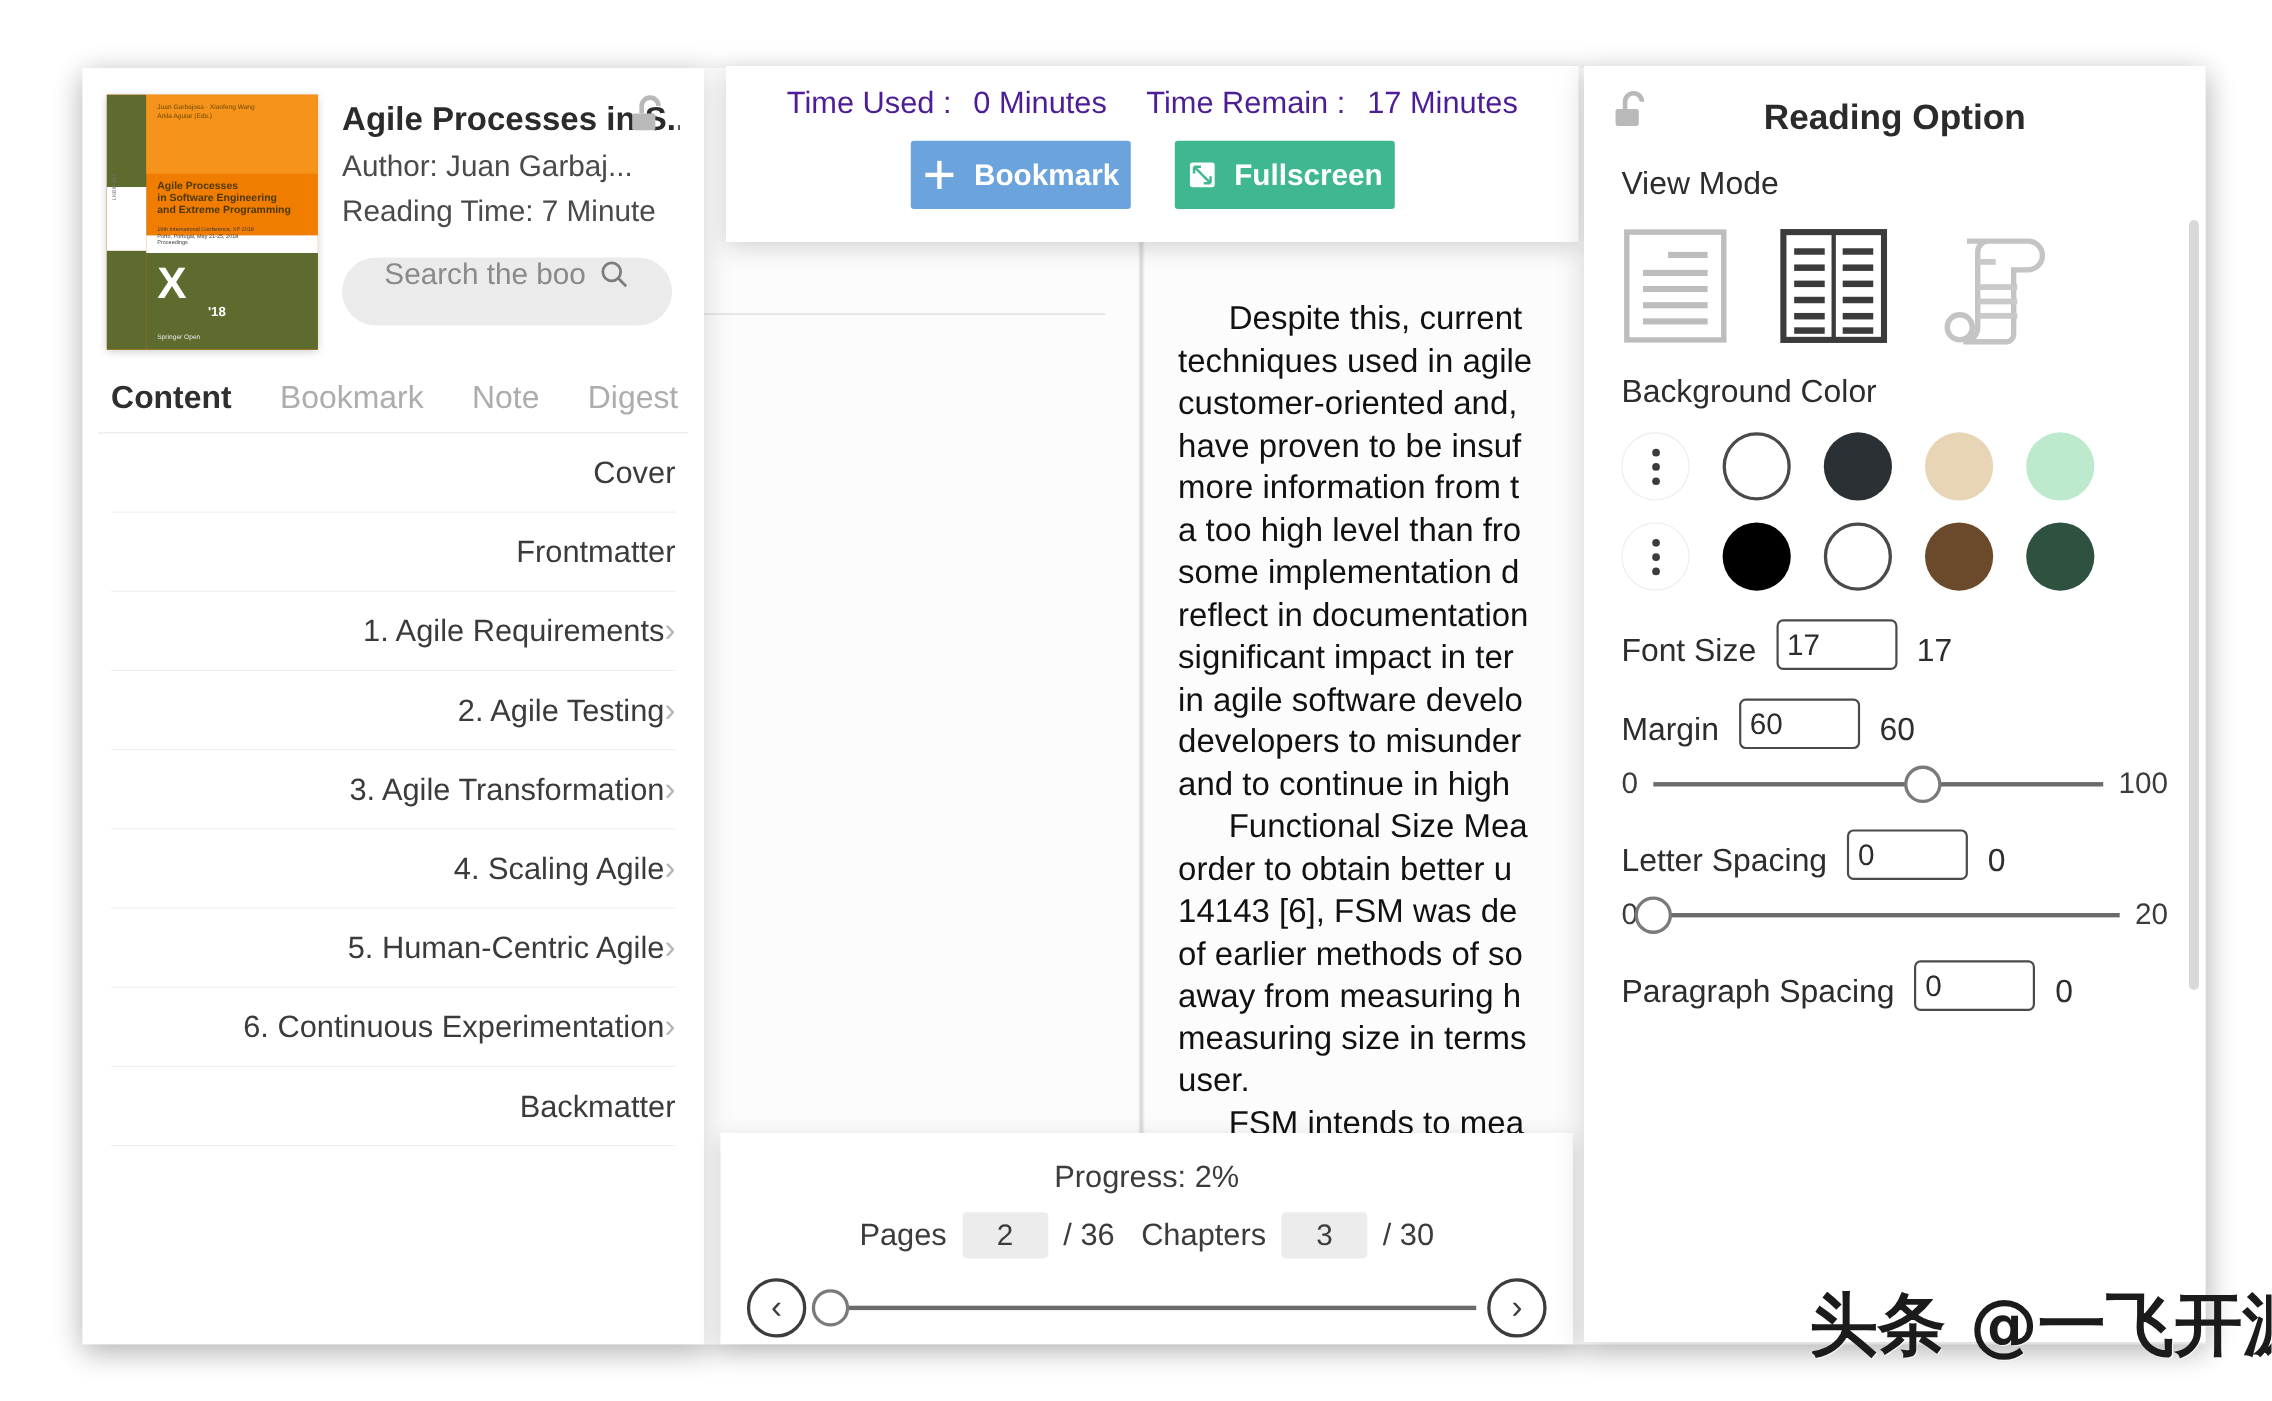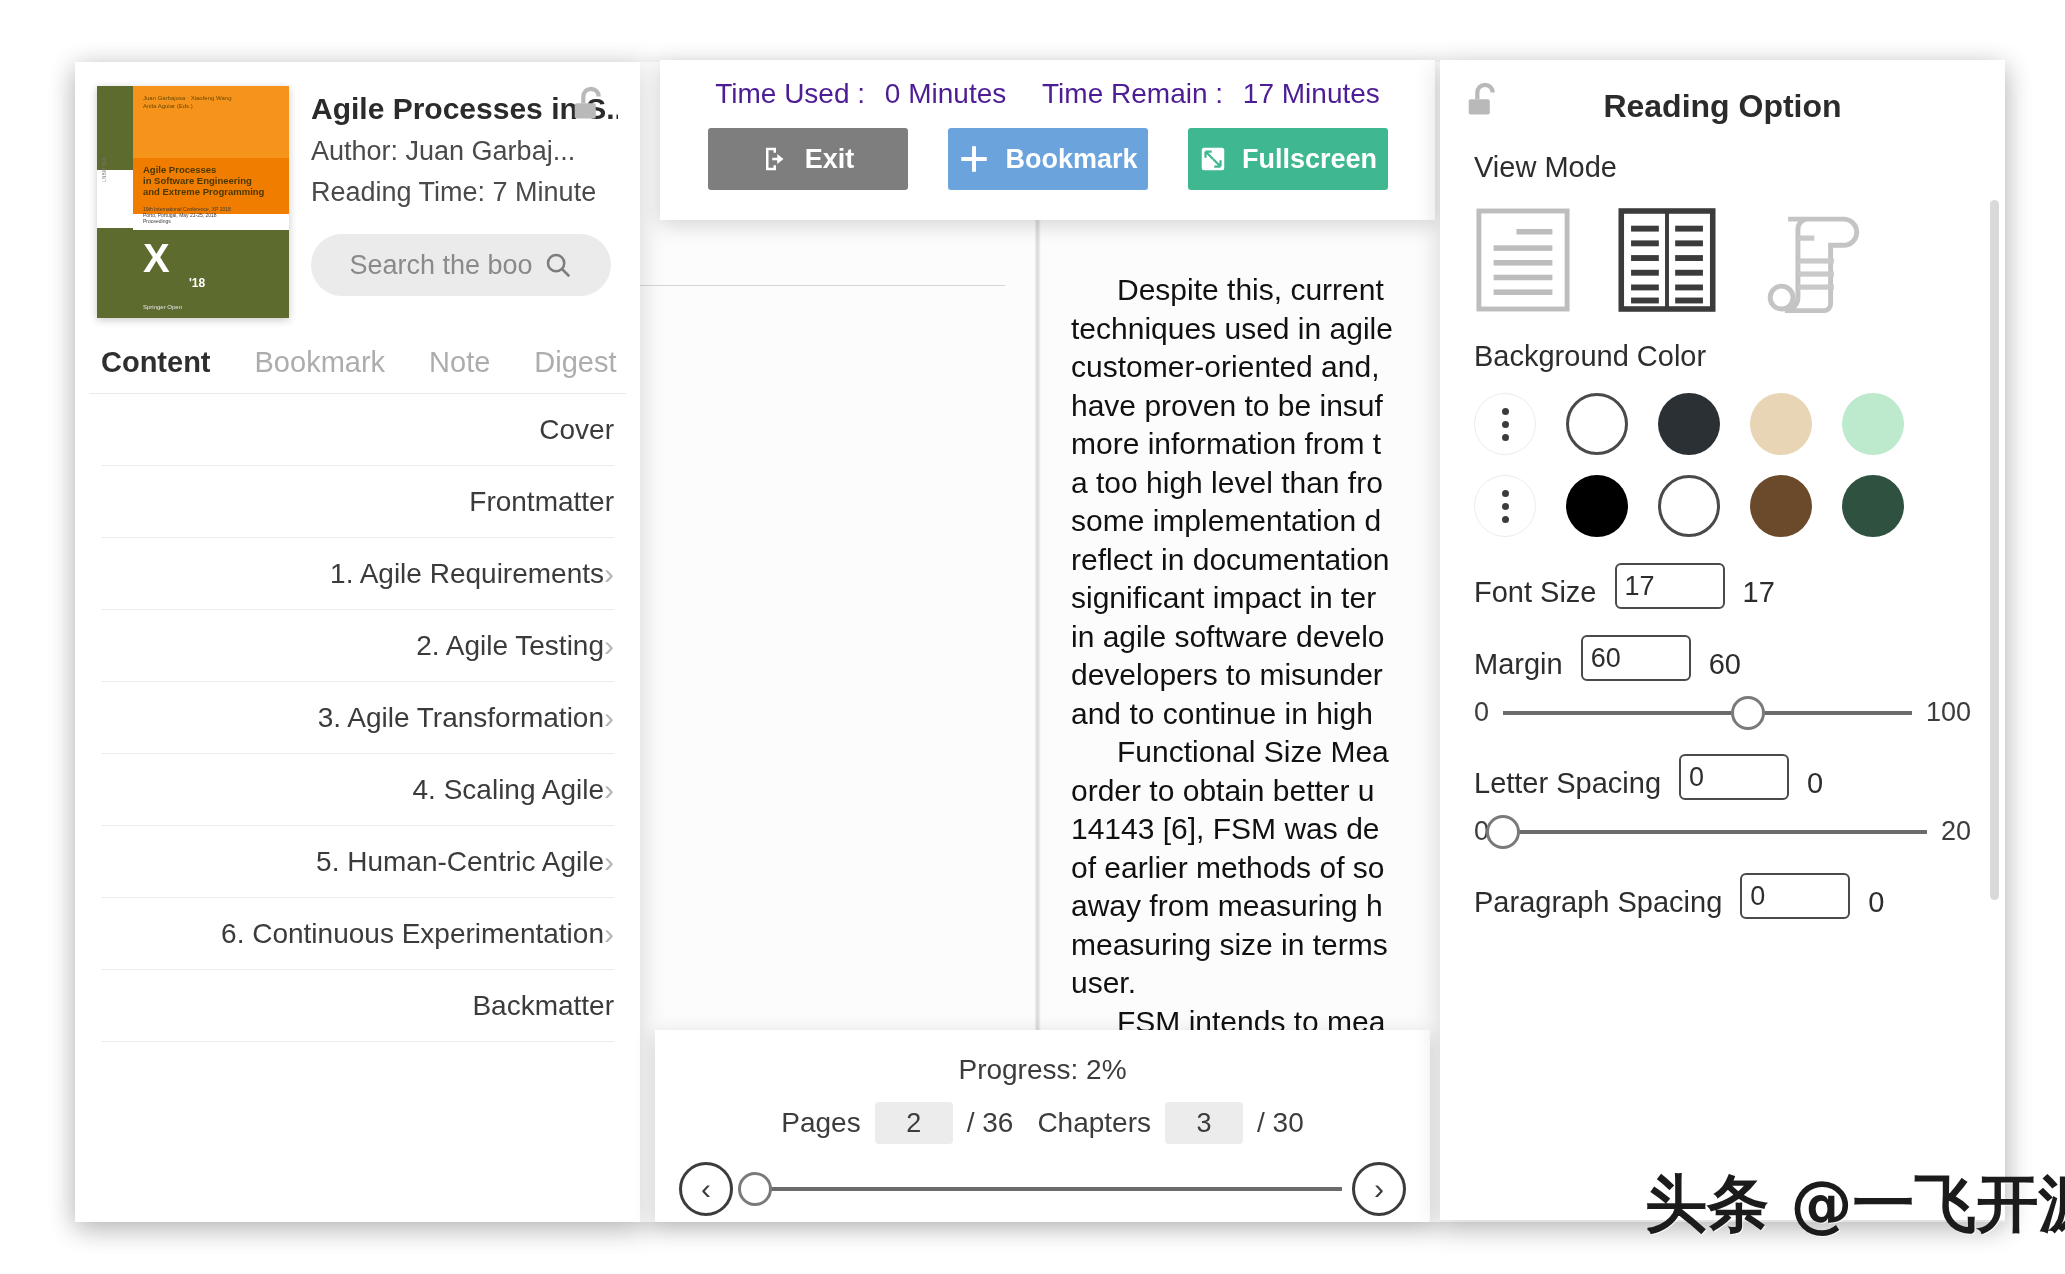--- a/index.html
+++ b/index.html
@@ -68,21 +68,21 @@
   .cv-logo-sm{ position:absolute; left:92px; top:190px; font-size:12px; color:#fff; font-weight:bold; }
   .cv-pub    { position:absolute; left:46px; bottom:8px; font-size:6px; color:#e8e8e8; }
   .cv-vert   { position:absolute; left:4px; top:96px; font-size:5px; color:#777; transform:rotate(-90deg); transform-origin:left top; white-space:nowrap; }
 
   .sb-meta { padding-top:6px; flex:1; min-width:0; }
   .bk-title { font-size:30px; font-weight:bold; color:#2b2b2b; white-space:nowrap; overflow:hidden; }
   .bk-author, .bk-time { font-size:27px; color:#4a4a4a; margin-top:10px; white-space:nowrap; overflow:hidden; }
   .search-box {
     margin-top:26px; height:62px; width:300px;
     background:#ebebeb; border-radius:32px;
-    display:flex; align-items:center; justify-content:center; gap:10px;
+    display:flex; justify-content:center; gap:10px;
     color:#8a8a8a; font-size:27px; cursor:text;
   }
   .lock-icon { position:absolute; right:26px; top:22px; width:46px; height:46px; }
 
   .sb-tabs { display:flex; gap:44px; padding:22px 26px 0 26px; }
   .sb-tab { font-size:29px; color:#adadad; padding-bottom:14px; cursor:pointer; }
   .sb-tab.active { color:#2f2f2f; font-weight:bold; }
   .sb-tabs-rule { border-top:1px solid #e9e9e9; margin:0 14px; }
   .toc { flex:1; overflow:hidden; padding:0 26px; }
   .toc-item {
@@ -318,27 +318,20 @@
 
   <div class="topbar">
     <div class="time-row">
       <span>Time Used :</span>
       <span>0 Minutes</span>
       <span style="margin-left:22px">Time Remain :</span>
       <span>17 Minutes</span>
     </div>
     <div class="btn-row">
 
-      <button class="tb-btn" style="background:#7e7e7e">
-        <svg width="30" height="30" viewBox="0 0 24 24">
-          <path d="M4 3 h8 v4 h-2 V5 H6 v14 h4 v-2 h2 v4 H4 z" fill="#fff"></path>
-          <path d="M13 8 l5 4 l-5 4 v-3 h-4 v-2 h4 z" fill="#fff"></path>
-        </svg>
-        <span>Exit</span>
-      </button>
 
       <button class="tb-btn" style="background:#6ba3dd">
         <svg width="34" height="34" viewBox="0 0 24 24">
           <rect x="10.6" y="3" width="2.8" height="18" fill="#fff"></rect>
           <rect x="3" y="10.6" width="18" height="2.8" fill="#fff"></rect>
         </svg>
         <span>Bookmark</span>
       </button>
 
       <button class="tb-btn" style="background:#3fb891">

